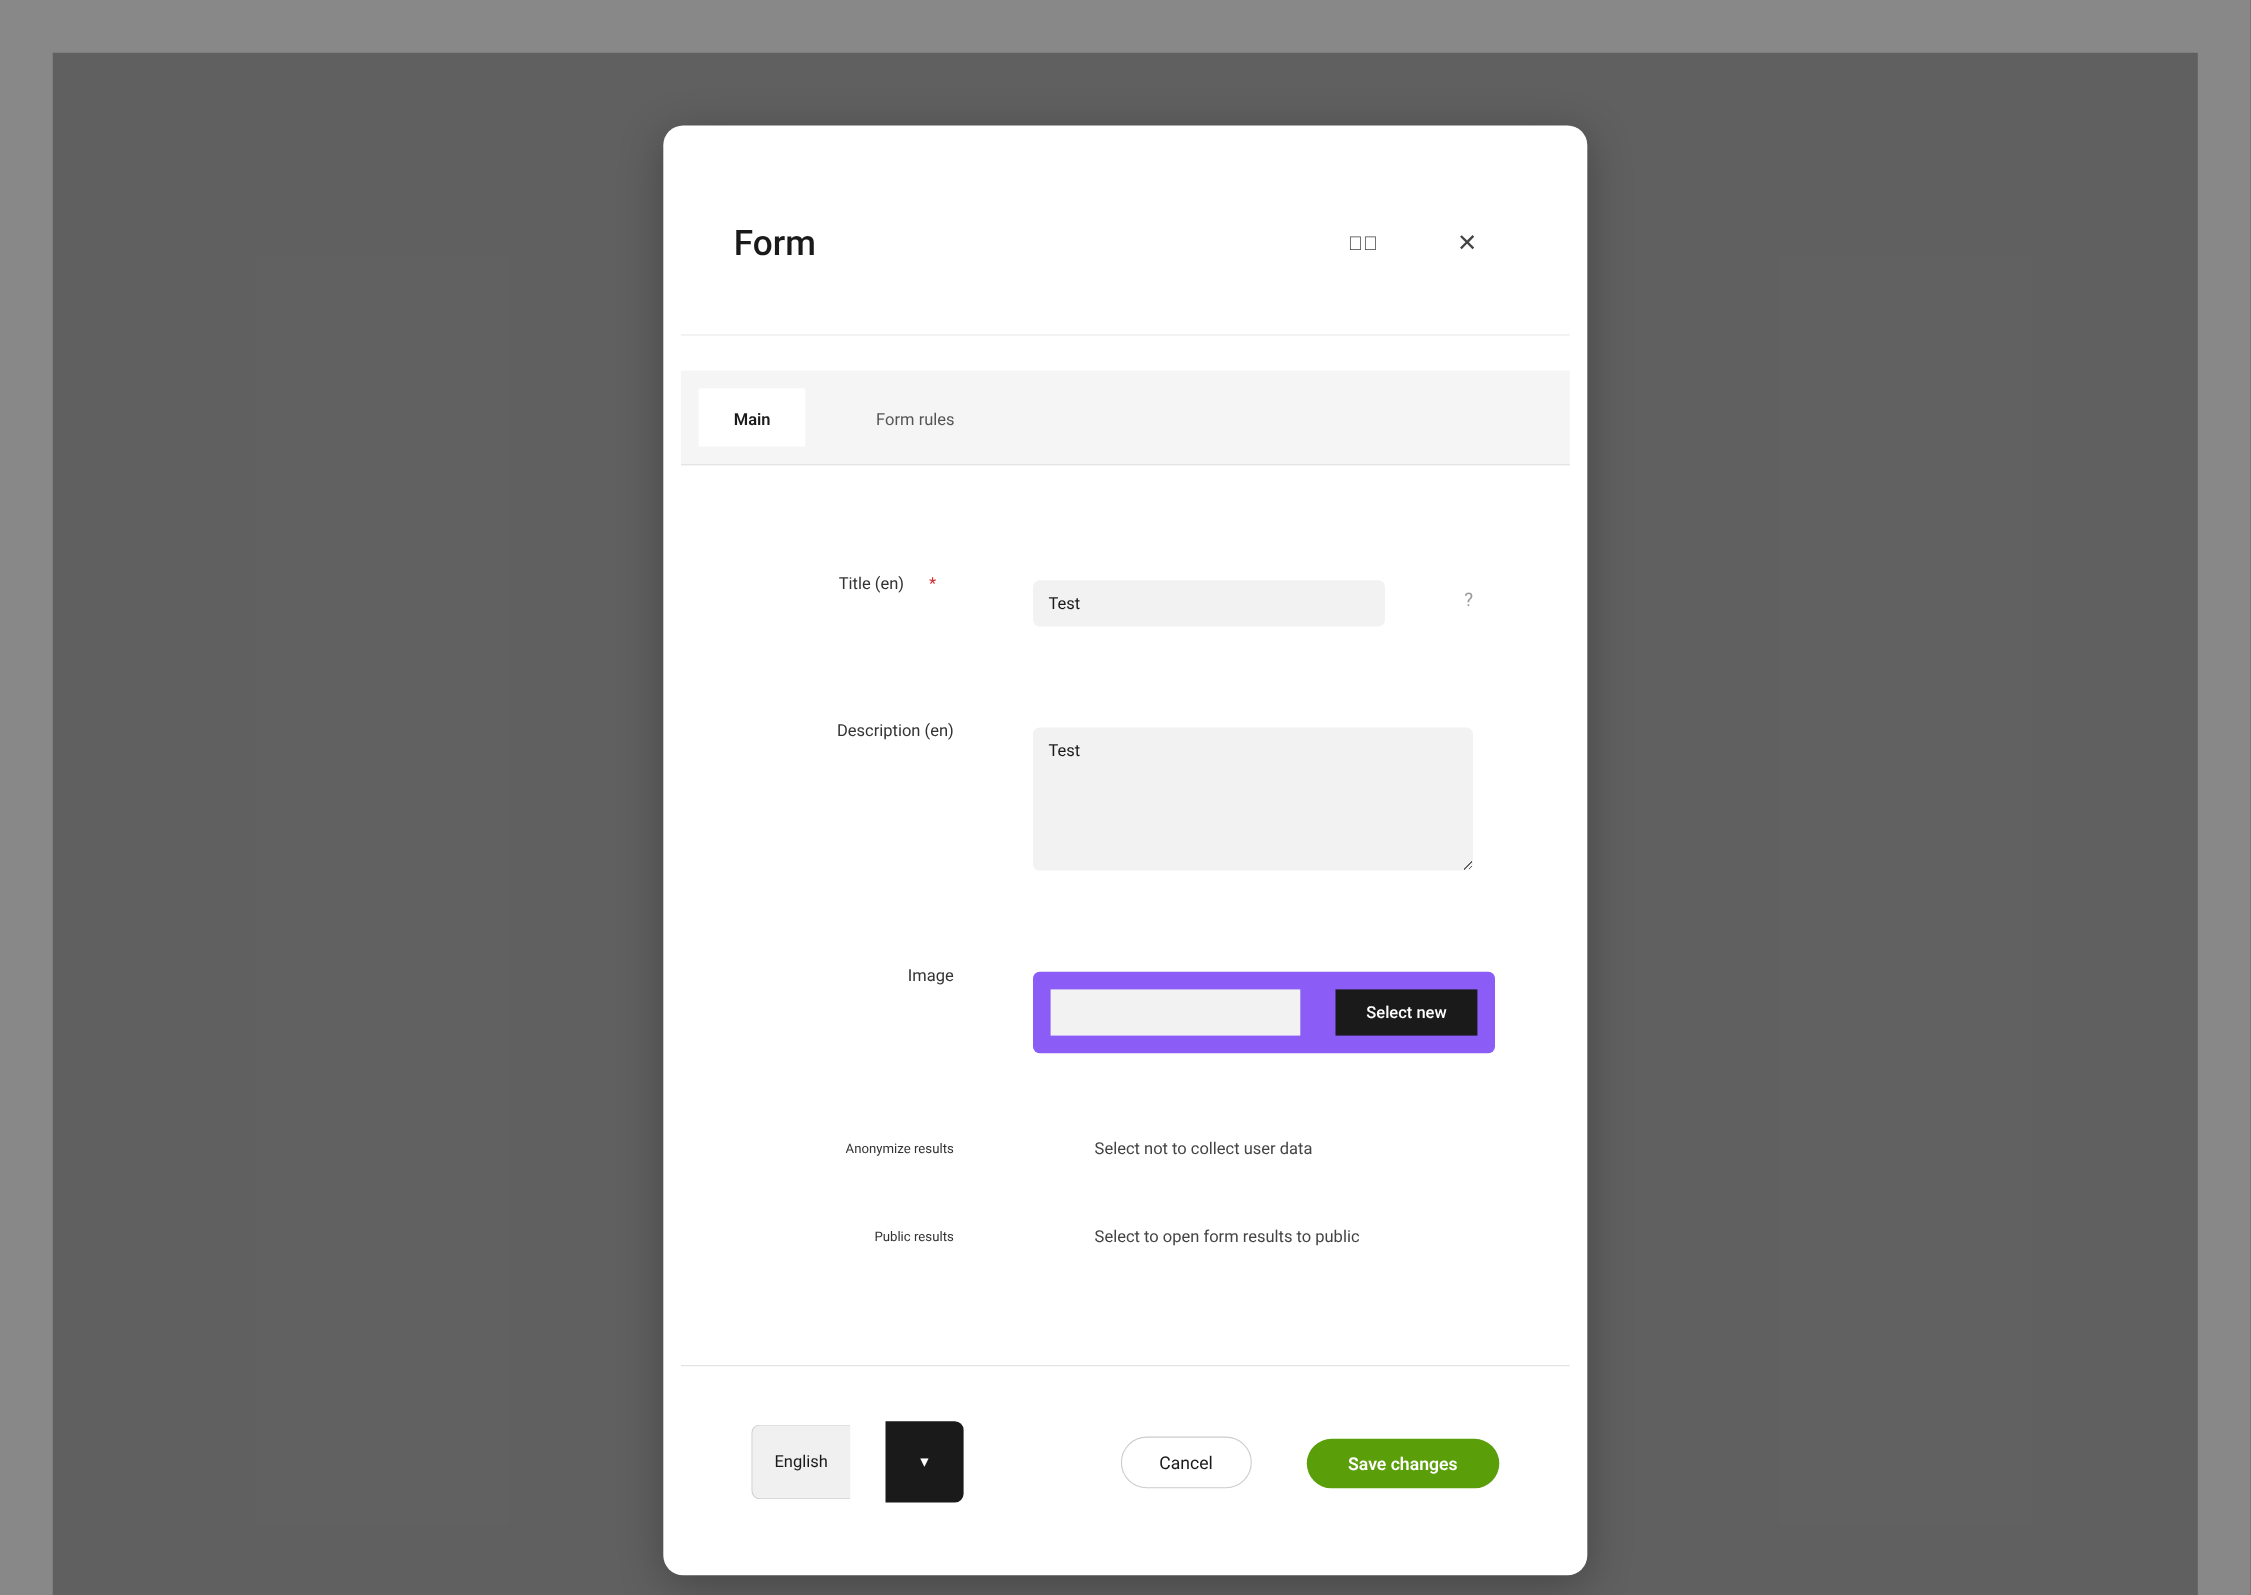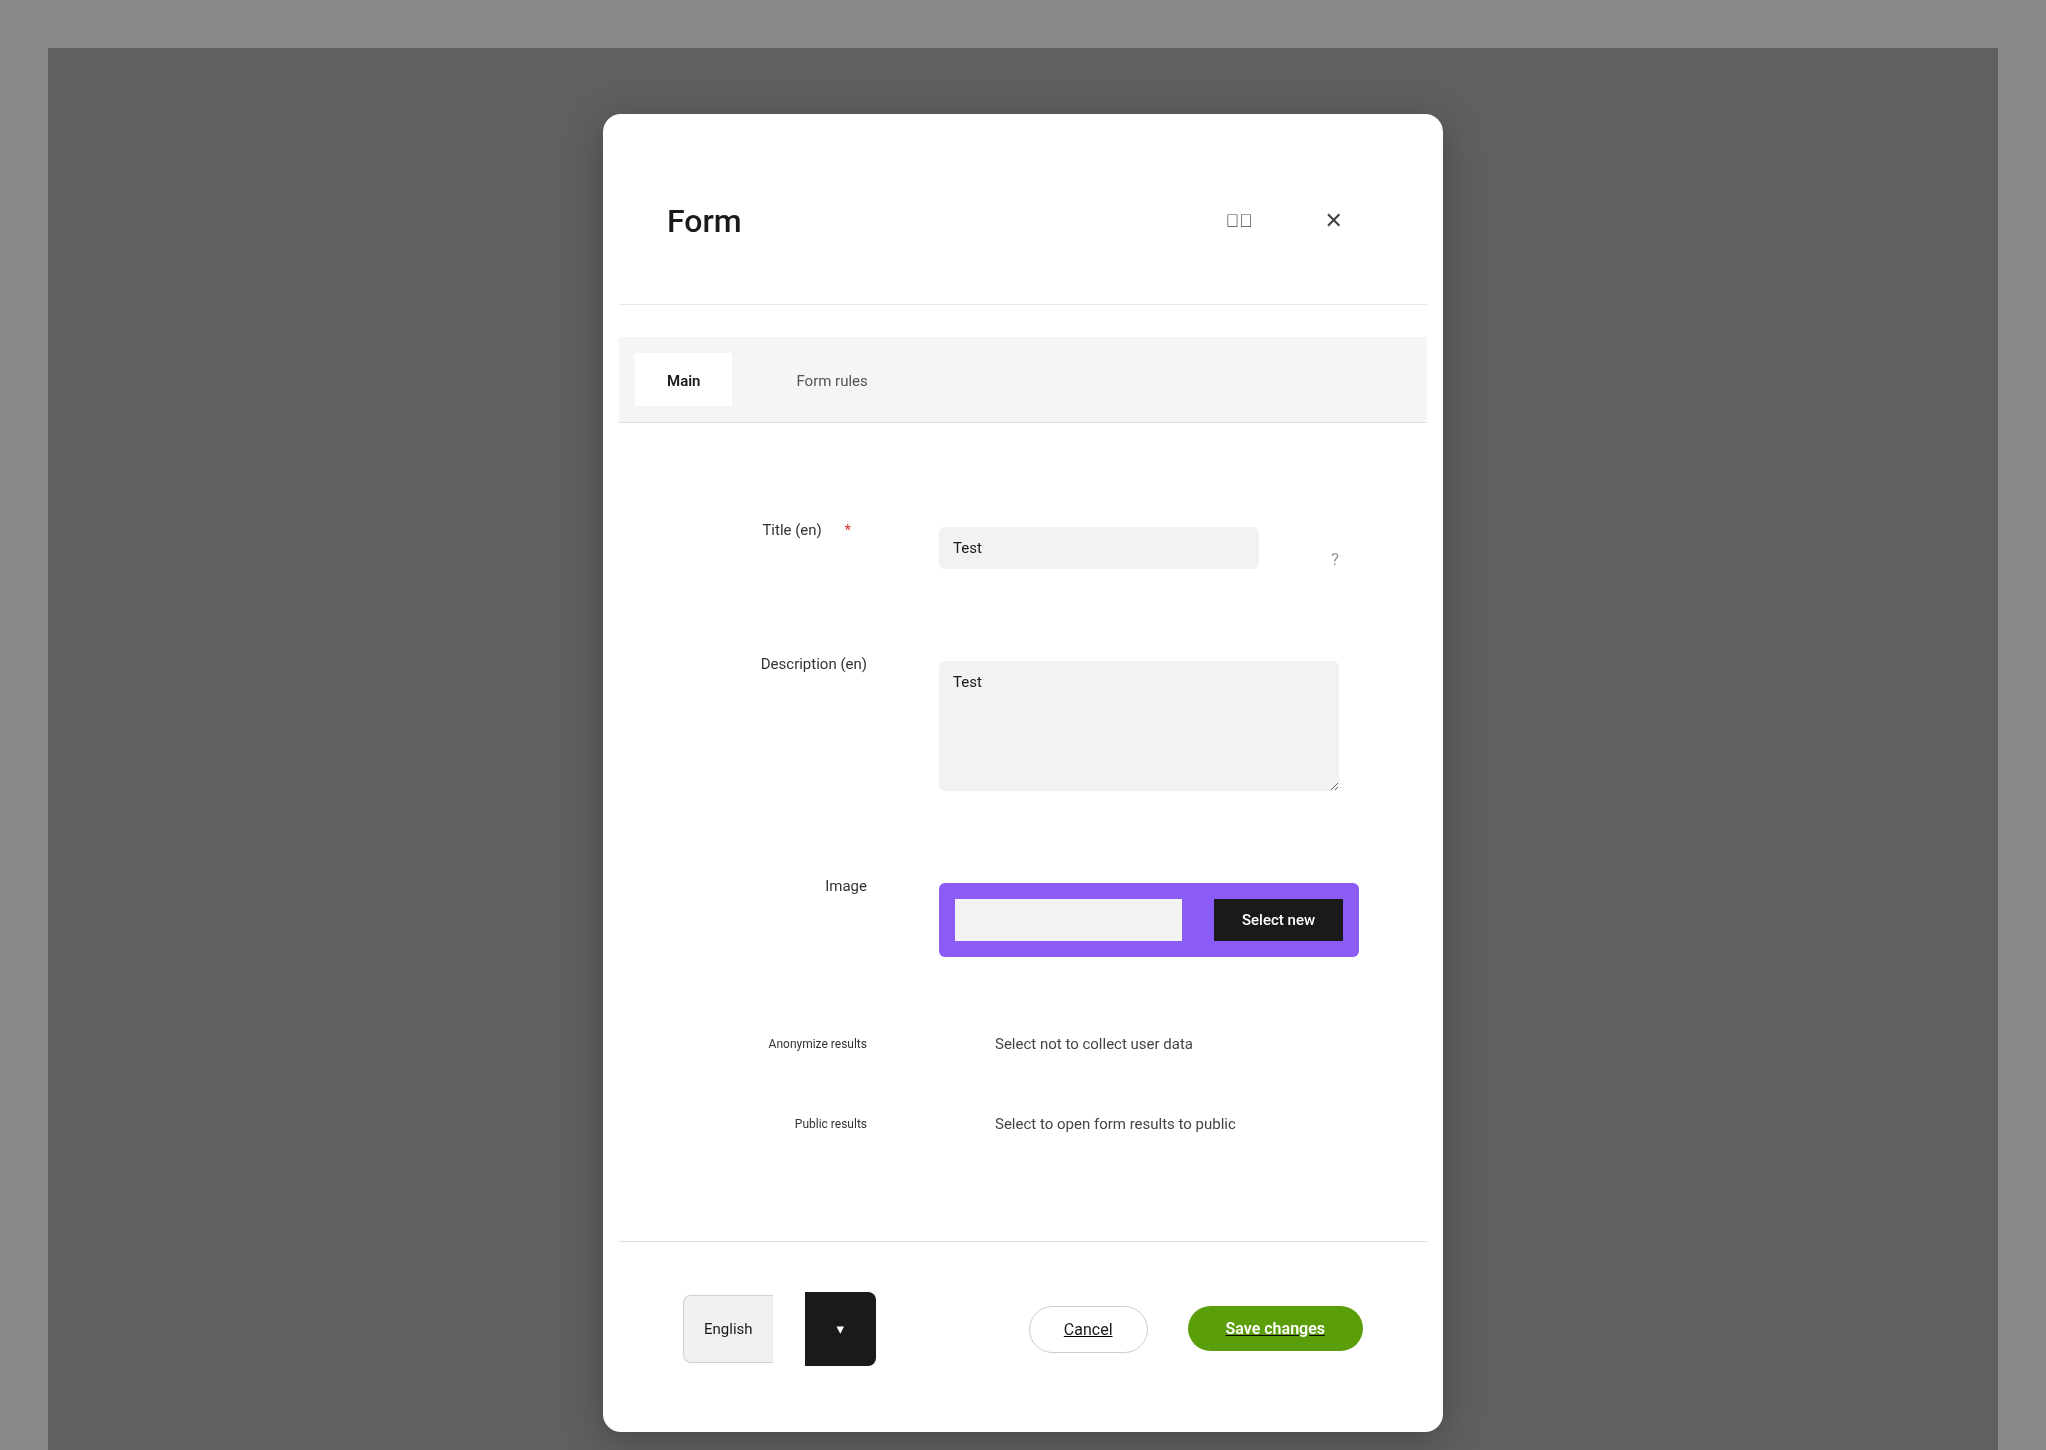--- a/index.html
+++ b/index.html
@@ -124,21 +124,21 @@
 
     .required-star {
       color: #d32f2f;
       margin-left: 3px;
     }
 
     .form-control-wrap {
       flex: 1;
       position: relative;
       display: flex;
-      align-items: flex-end;
+      align-items: center;
       gap: 44px;
     }
 
     .form-input {
       width: 100%;
       background: #f2f2f2;
       border: none;
       border-radius: 6px;
       padding: 12px 14px;
       font-size: 15px;
@@ -299,23 +299,22 @@
       border-radius: 0 8px 8px 0;
       cursor: pointer;
       font-size: 15px;
       display: flex;
       align-items: center;
       justify-content: center;
     }
 
     .footer-actions {
       display: flex;
-      gap: 8px;
-      align-items: flex-start;
-      text-decoration: underline;
+      gap: 18px;
+      align-items: flex-end;
     }
 
     .cancel-btn {
       background: #fff;
       border: 1.5px solid #ccc;
       border-radius: 50px;
       padding: 13px 34px;
       font-size: 16px;
       cursor: pointer;
       color: #1a1a1a;

